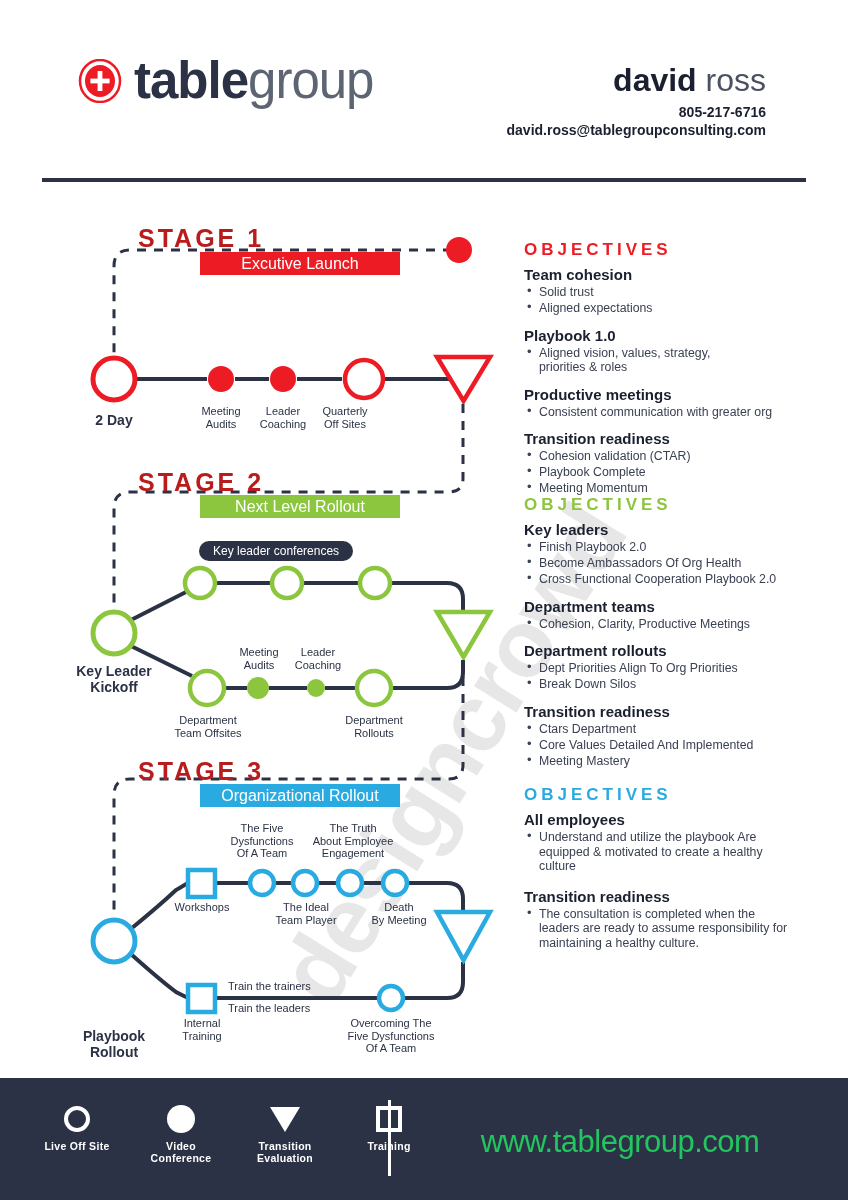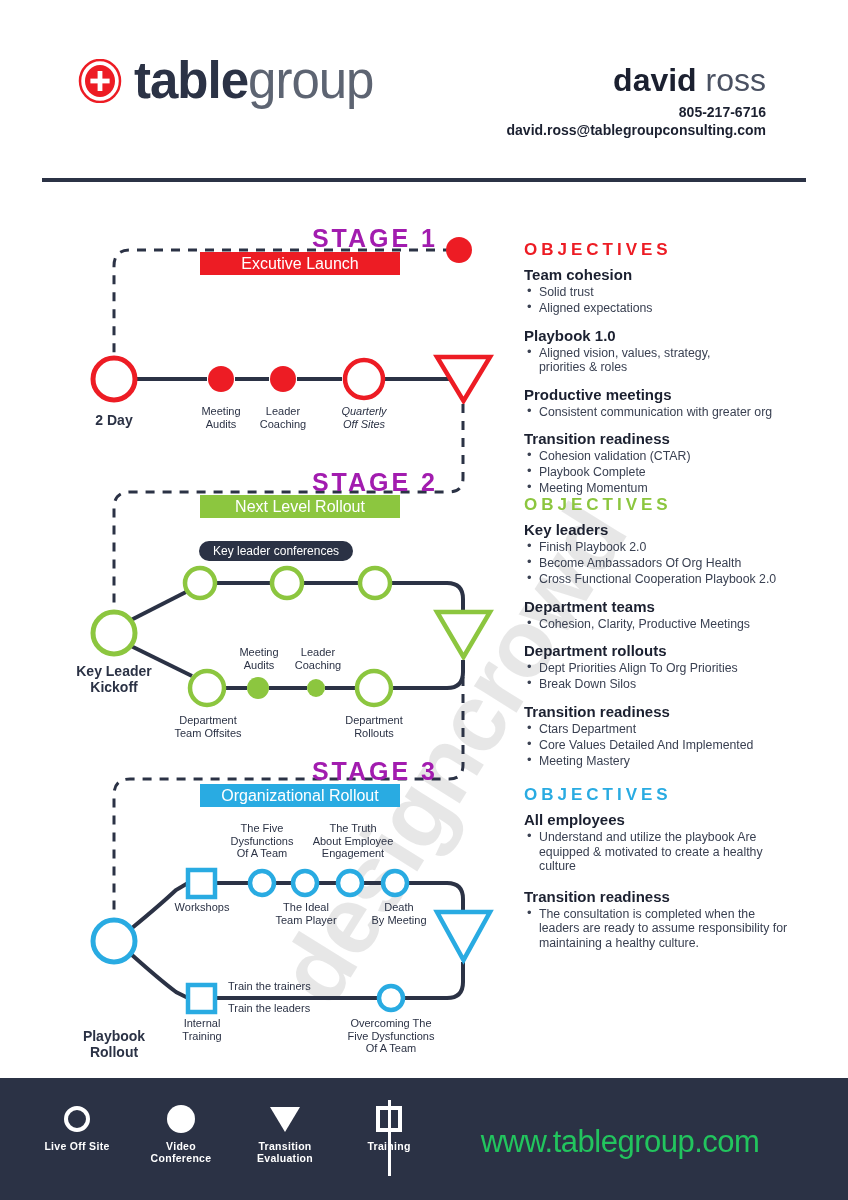--- a/index.html
+++ b/index.html
@@ -25,22 +25,22 @@
   .person .nm b{font-weight:700;color:#1b2030;}
   .person .nm i{font-style:normal;font-weight:400;color:#4a5162;}
   .person .ph{font-size:14px;font-weight:700;color:#1b2030;margin-top:6px;}
   .person .em{font-size:14px;font-weight:700;color:#1b2030;margin-top:2px;}
   .rule{position:absolute;left:42px;top:178px;width:764px;height:4px;background:#2b3245;}
 
   
   .diagram{position:absolute;left:0;top:0;width:520px;height:1075px;z-index:3;}
 
   
-  .stage-title{position:absolute;width:300px;text-align:right;font-size:25px;font-weight:700;
-               letter-spacing:3px;color:#a21caf;z-index:5;}
+  .stage-title{position:absolute;width:300px;text-align:left;font-size:25px;font-weight:700;
+               letter-spacing:3px;color:#b91c1c;z-index:5;}
   .stage-bar{position:absolute;width:200px;height:23px;line-height:23px;text-align:center;
              color:#fff;font-size:16px;z-index:5;margin-left:12px;}
 
   
   .lab{position:absolute;z-index:5;font-size:11px;line-height:12.5px;color:#2b3245;text-align:center;}
   .lab.big{font-size:14px;font-weight:700;line-height:16px;}
   .pill{position:absolute;z-index:5;background:#2b3245;color:#fff;font-size:12px;
         border-radius:11px;padding:3px 14px;white-space:nowrap;}
 
   
@@ -174,21 +174,21 @@
 
   <div class="lab big" style="left:74px;top:412px;width:80px;">2 Day</div>
   <div class="lab" style="left:186px;top:405px;width:70px;">
     <div>Meeting</div>
     <div>Audits</div>
   </div>
   <div class="lab" style="left:248px;top:405px;width:70px;">
     <div>Leader</div>
     <div>Coaching</div>
   </div>
-  <div class="lab" style="left:329px;top:405px;width:70px;font-style:italic;">
+  <div class="lab" style="left:310px;top:405px;width:70px;">
     <div>Quarterly</div>
     <div>Off Sites</div>
   </div>
 
   <div class="pill" style="left:199px;top:541px;">Key leader conferences</div>
   <div class="lab big" style="left:64px;top:663px;width:100px;">
     <div>Key Leader</div>
     <div>Kickoff</div>
   </div>
   <div class="lab" style="left:162px;top:714px;width:92px;">

